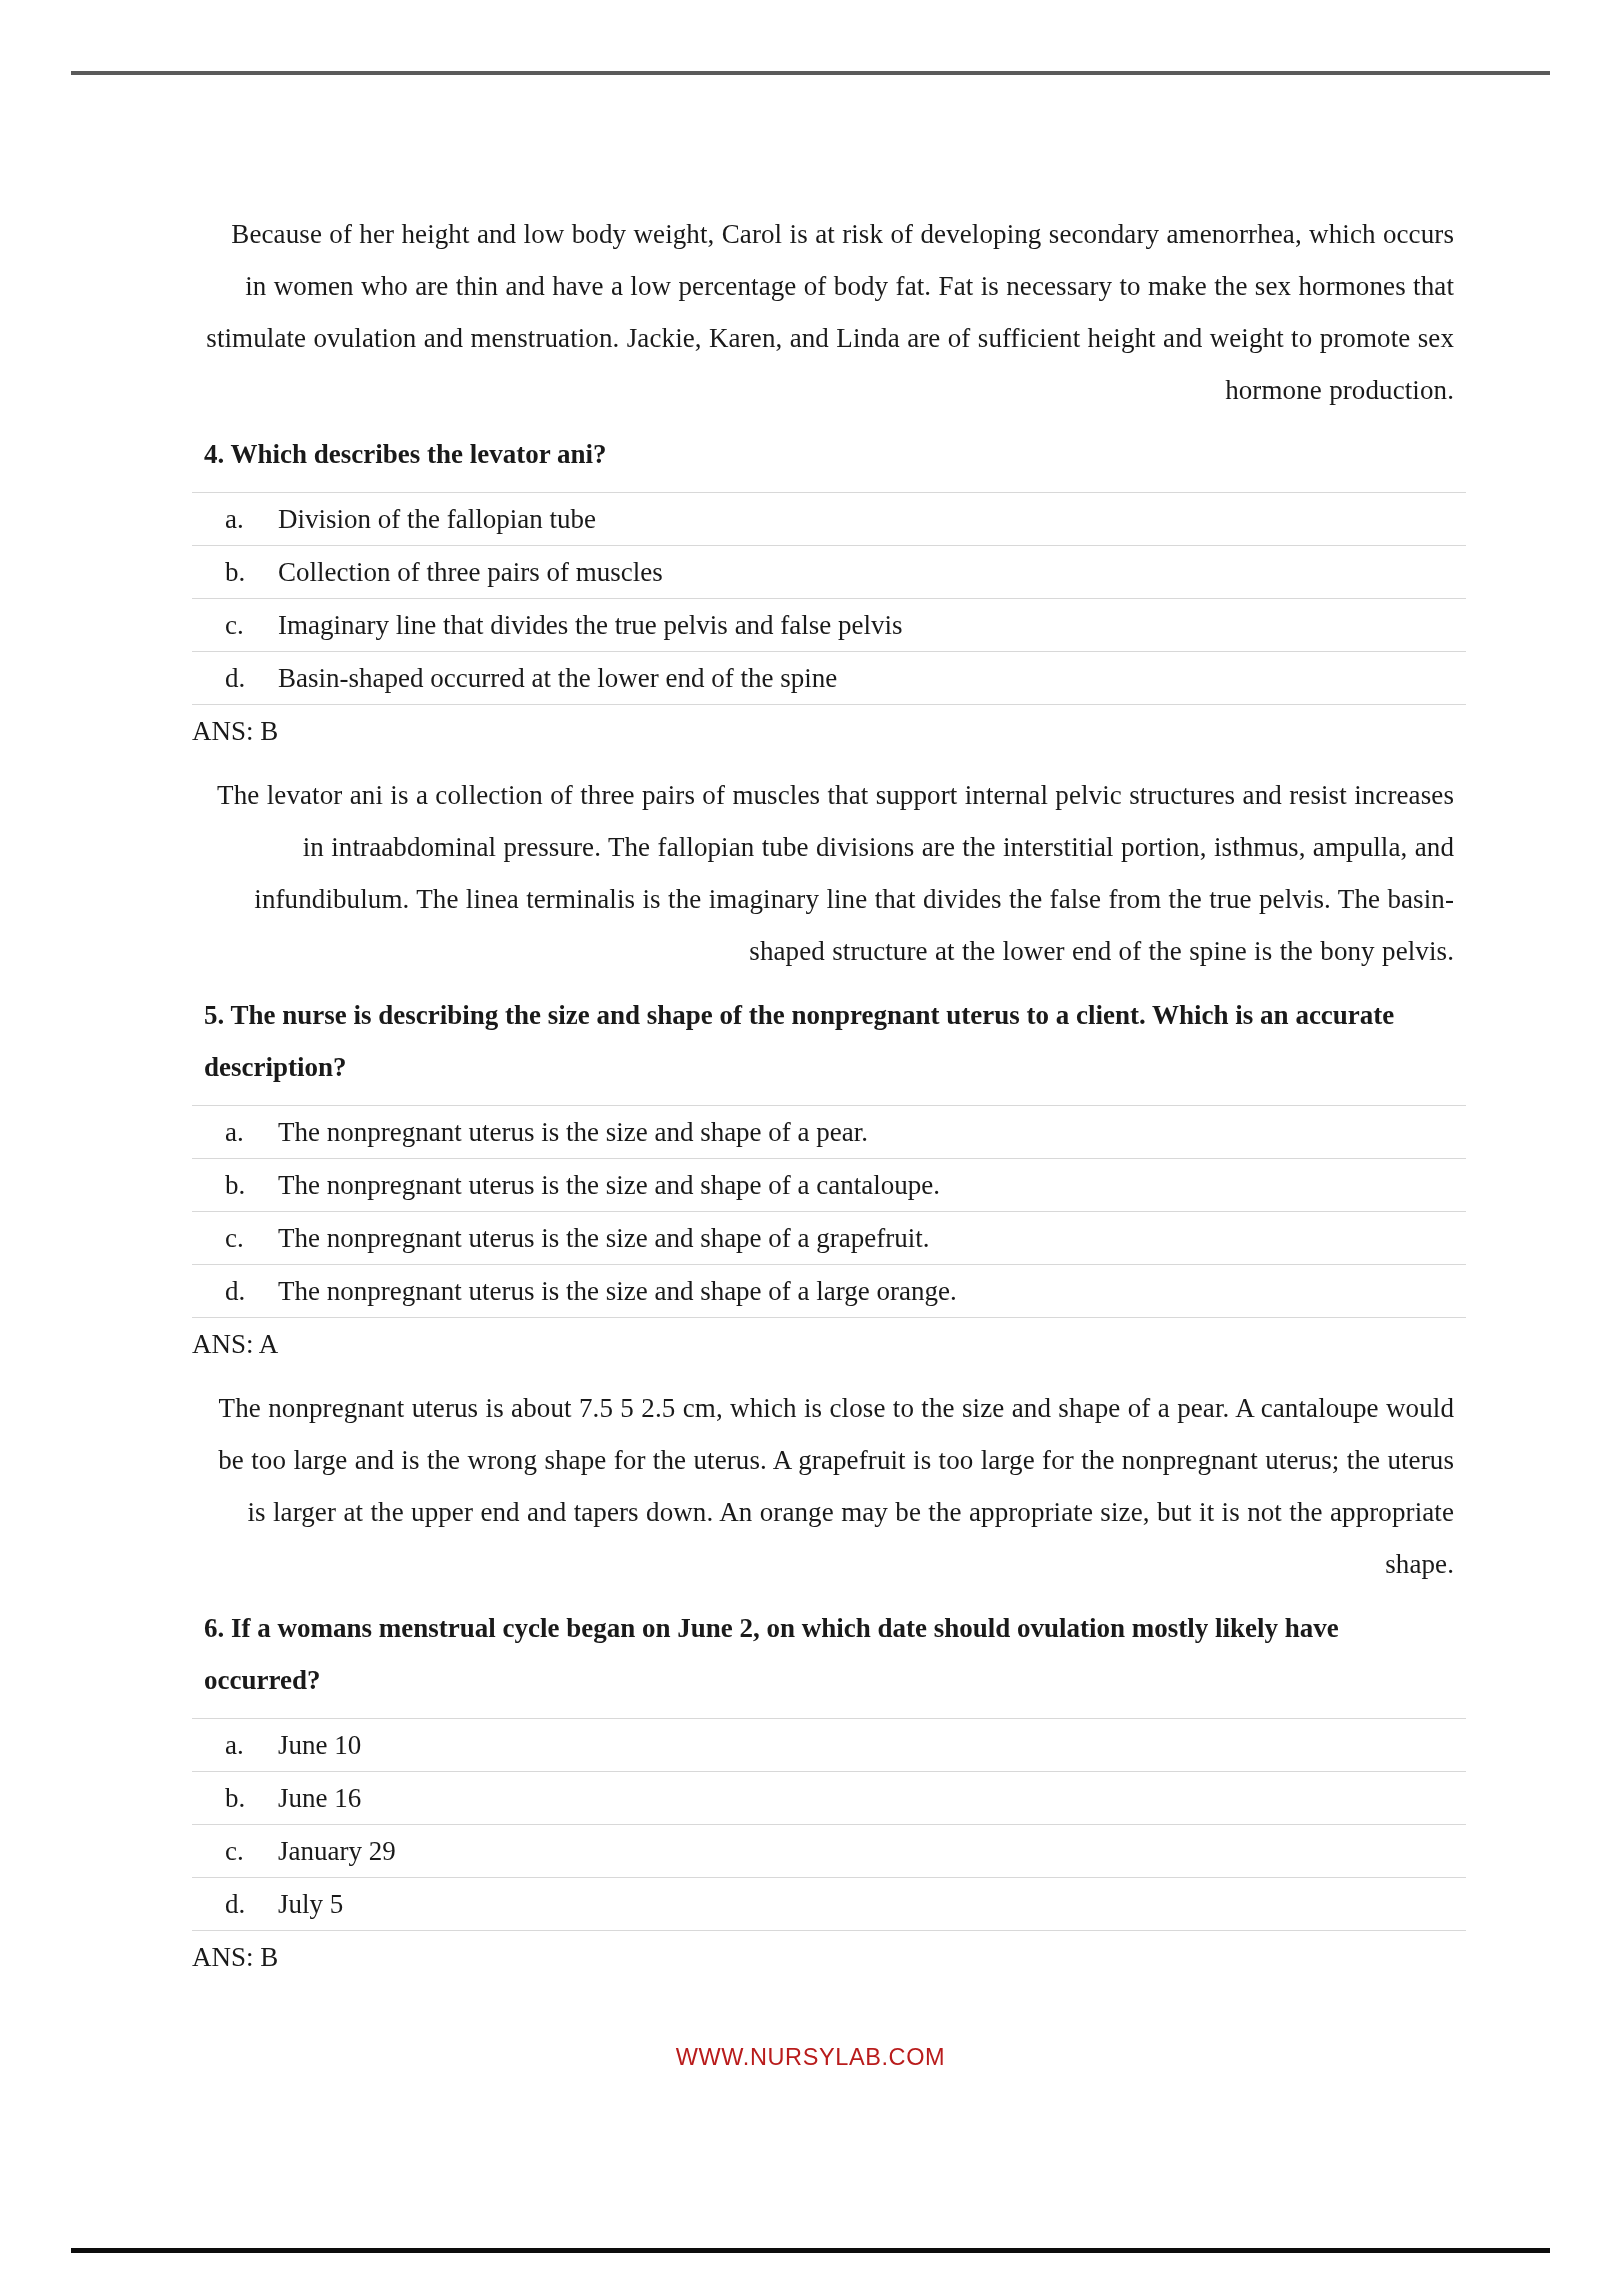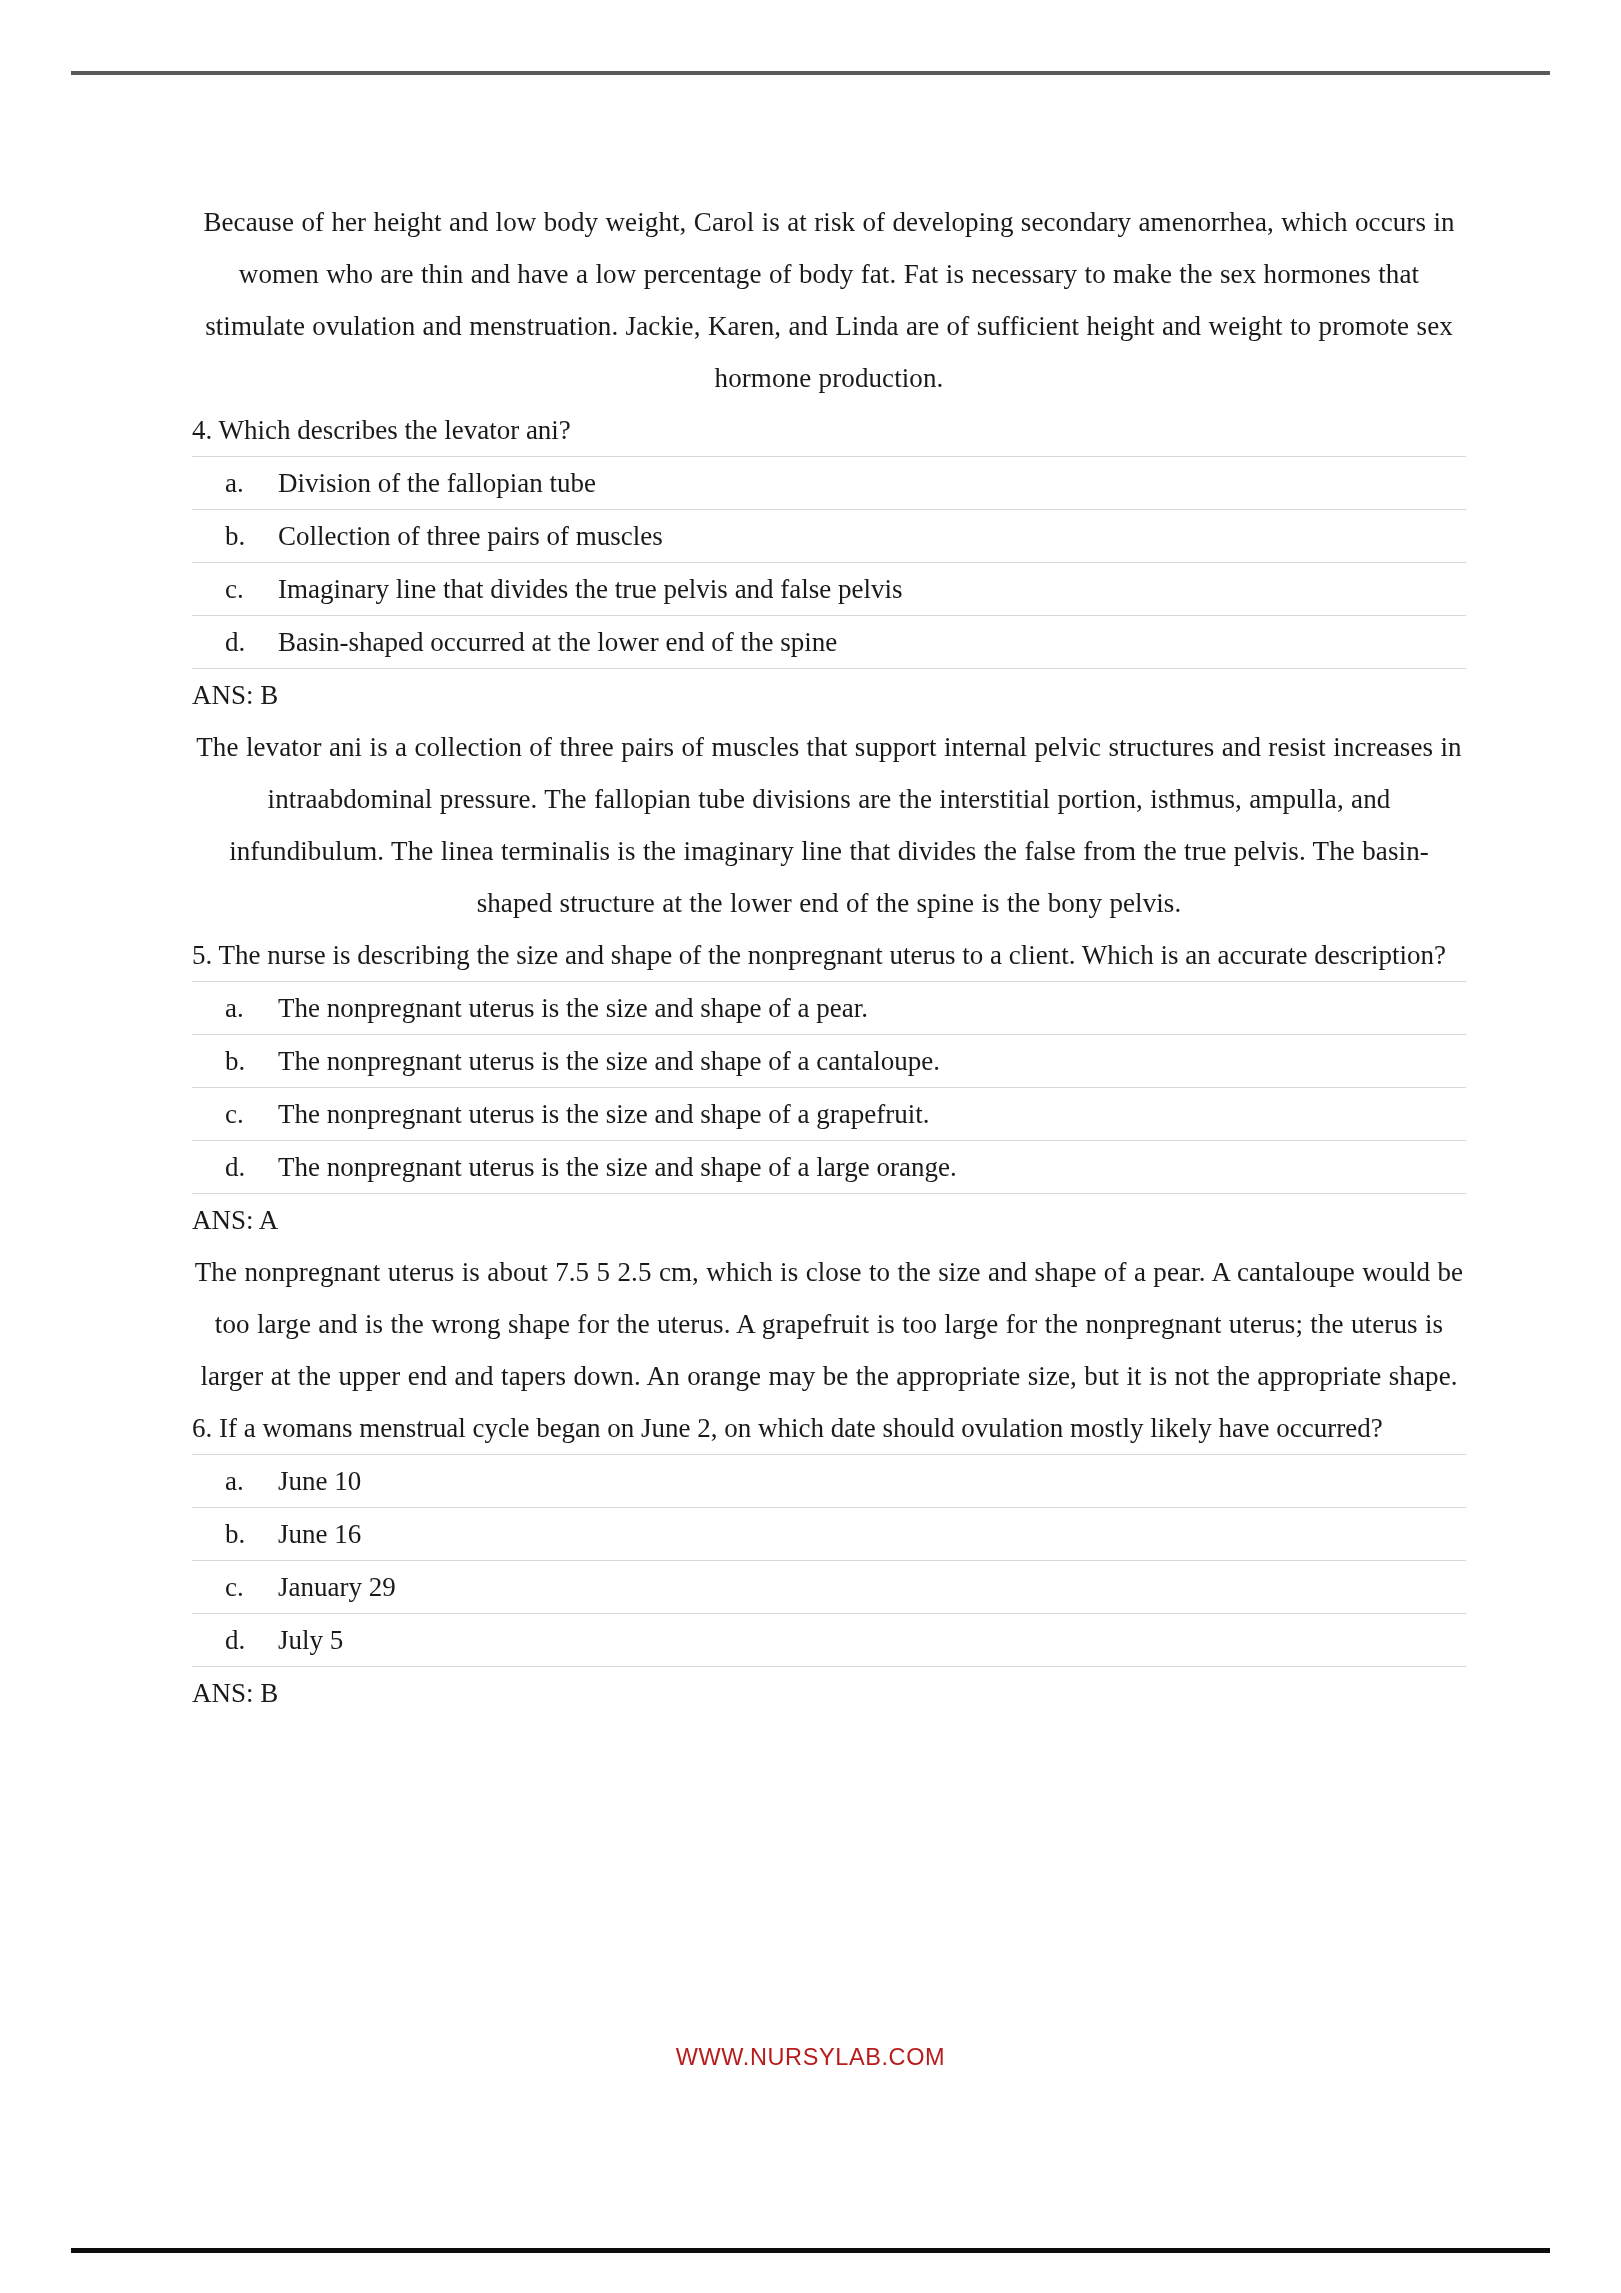--- a/index.html
+++ b/index.html
@@ -40,32 +40,33 @@
 
   
   .content {
     position: absolute;
     left: 192px;
     top: 196px;
     width: 1274px;
   }
 
   p.para {
-    margin: 0;
-    font-size: 27px;
-    line-height: 52px;
-    text-align: center;
+    margin: 12px;
+    font-size: 27px;
+    line-height: 52px;
+    text-align: right;
     letter-spacing: 0.1px;
     word-spacing: 0.5px;
   }
 
   p.question {
-    margin: 0;
-    font-size: 27px;
-    line-height: 52px;
+    margin: 12px;
+    font-size: 27px;
+    line-height: 52px;
+    font-weight: bold;
   }
 
   p.ans {
     margin: 0;
     font-size: 27px;
     line-height: 52px;
   }
 
   
   .options {

